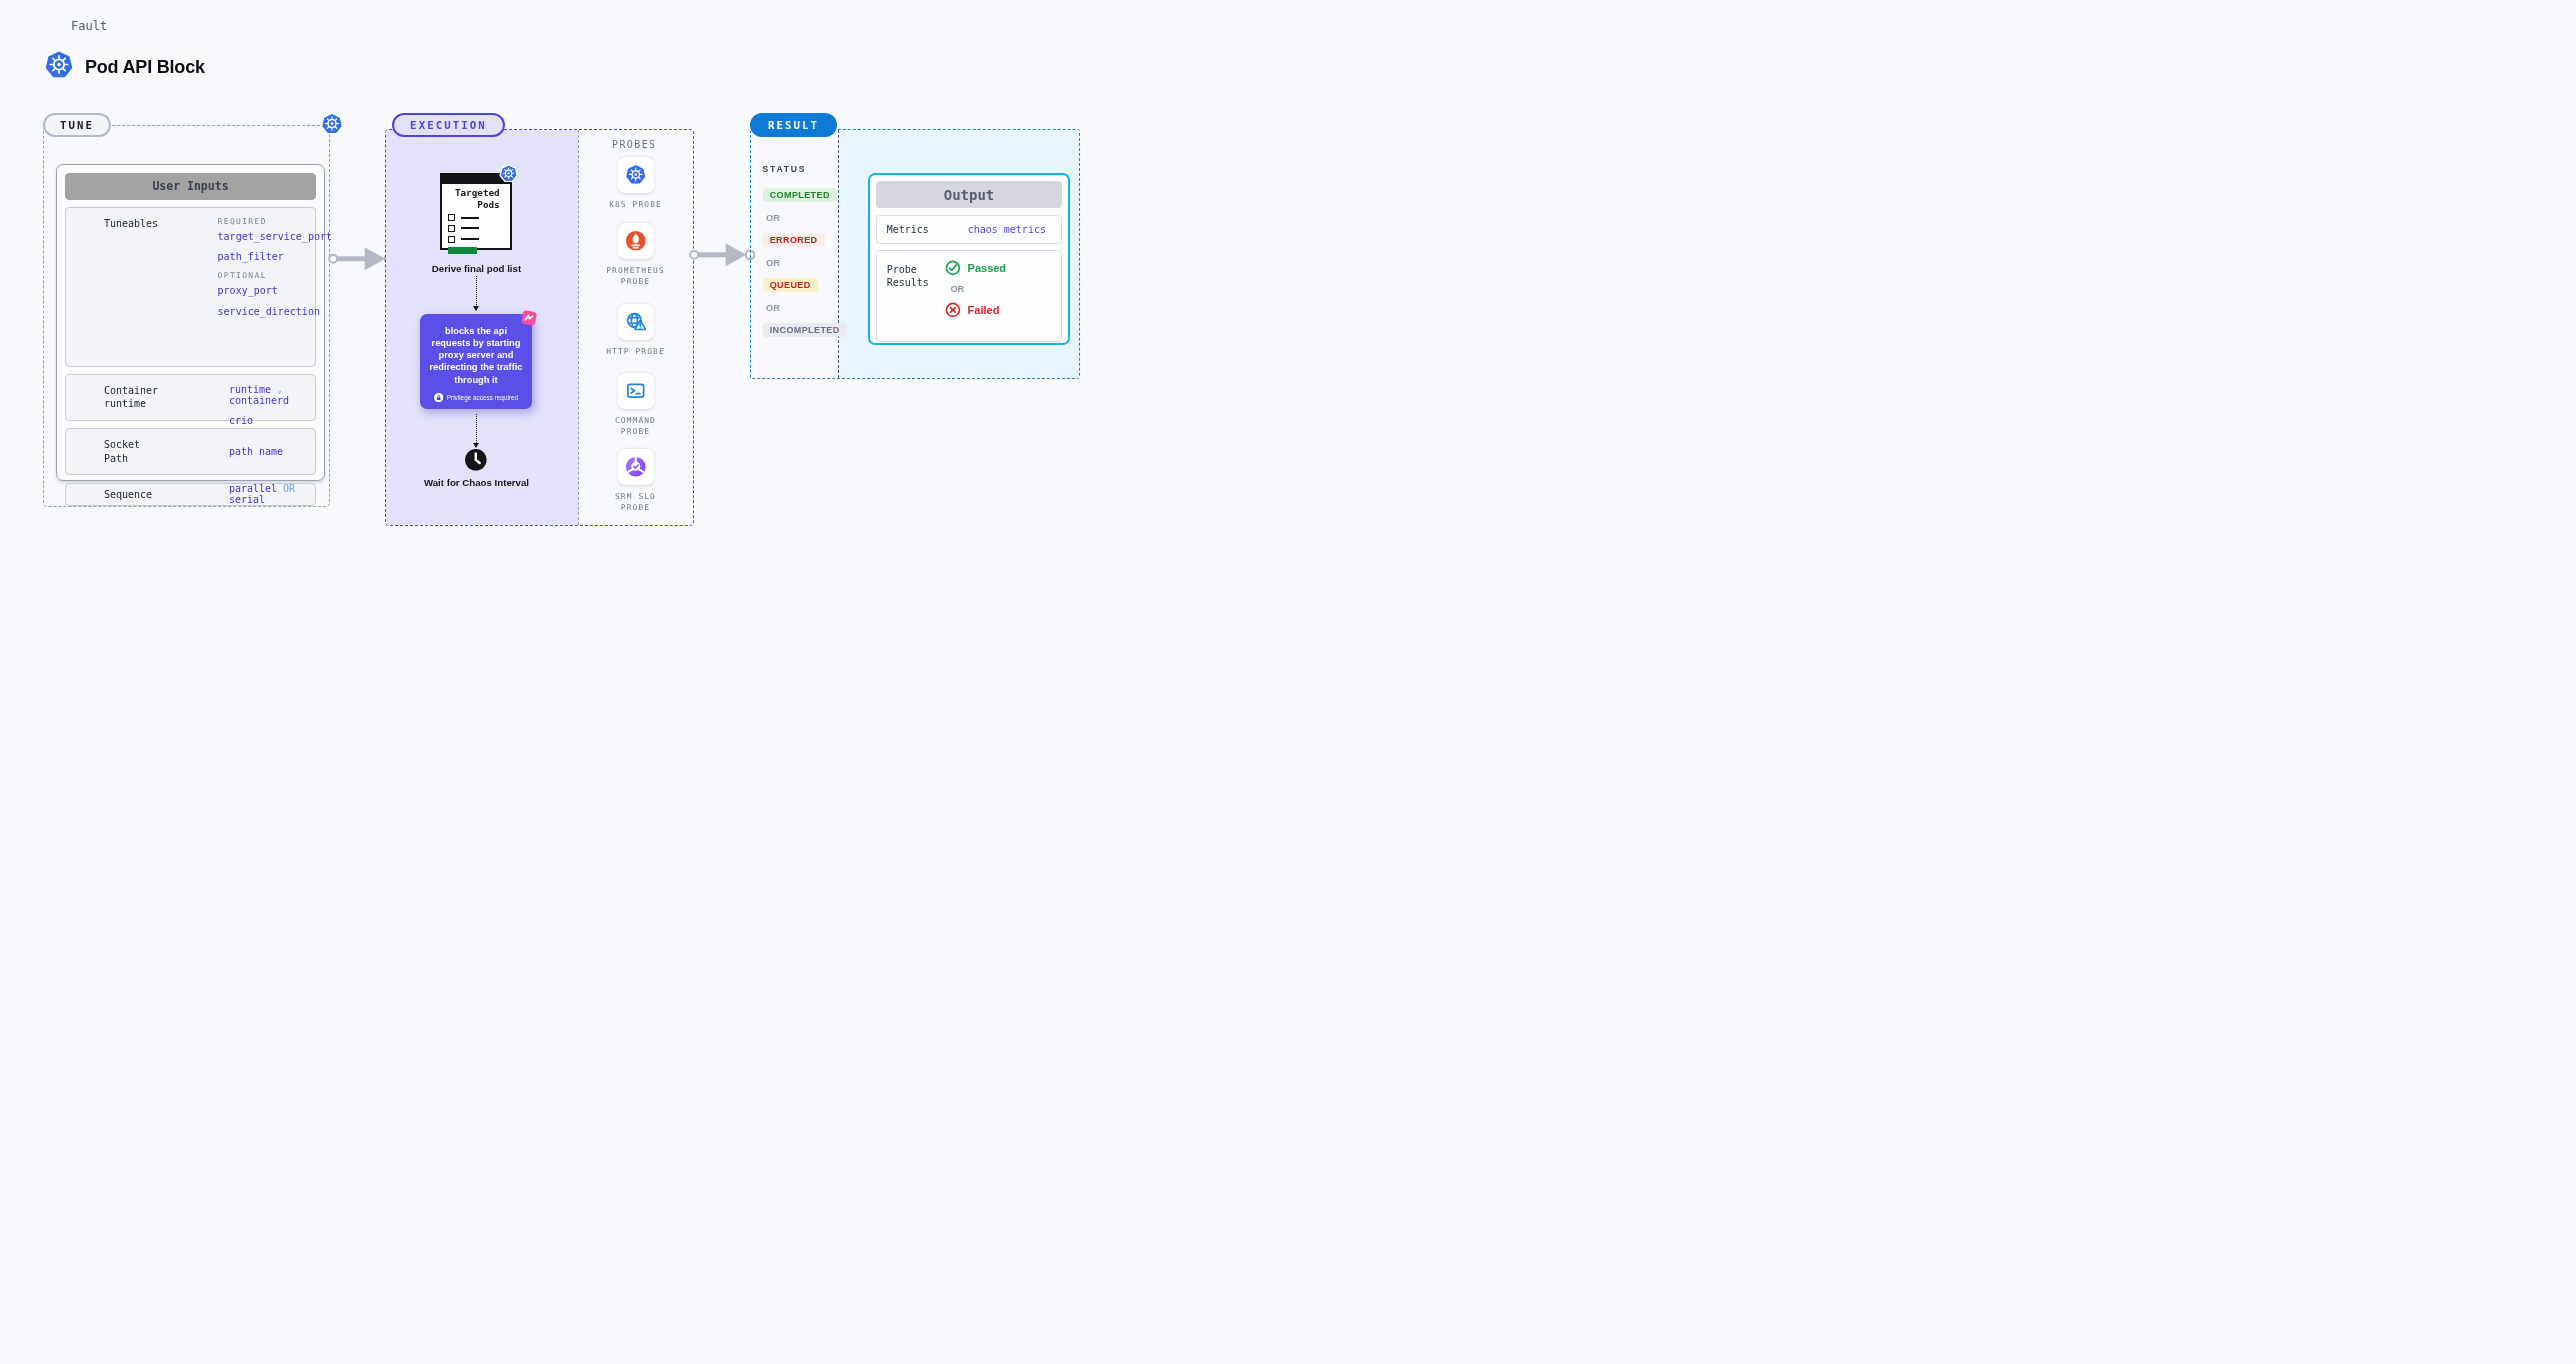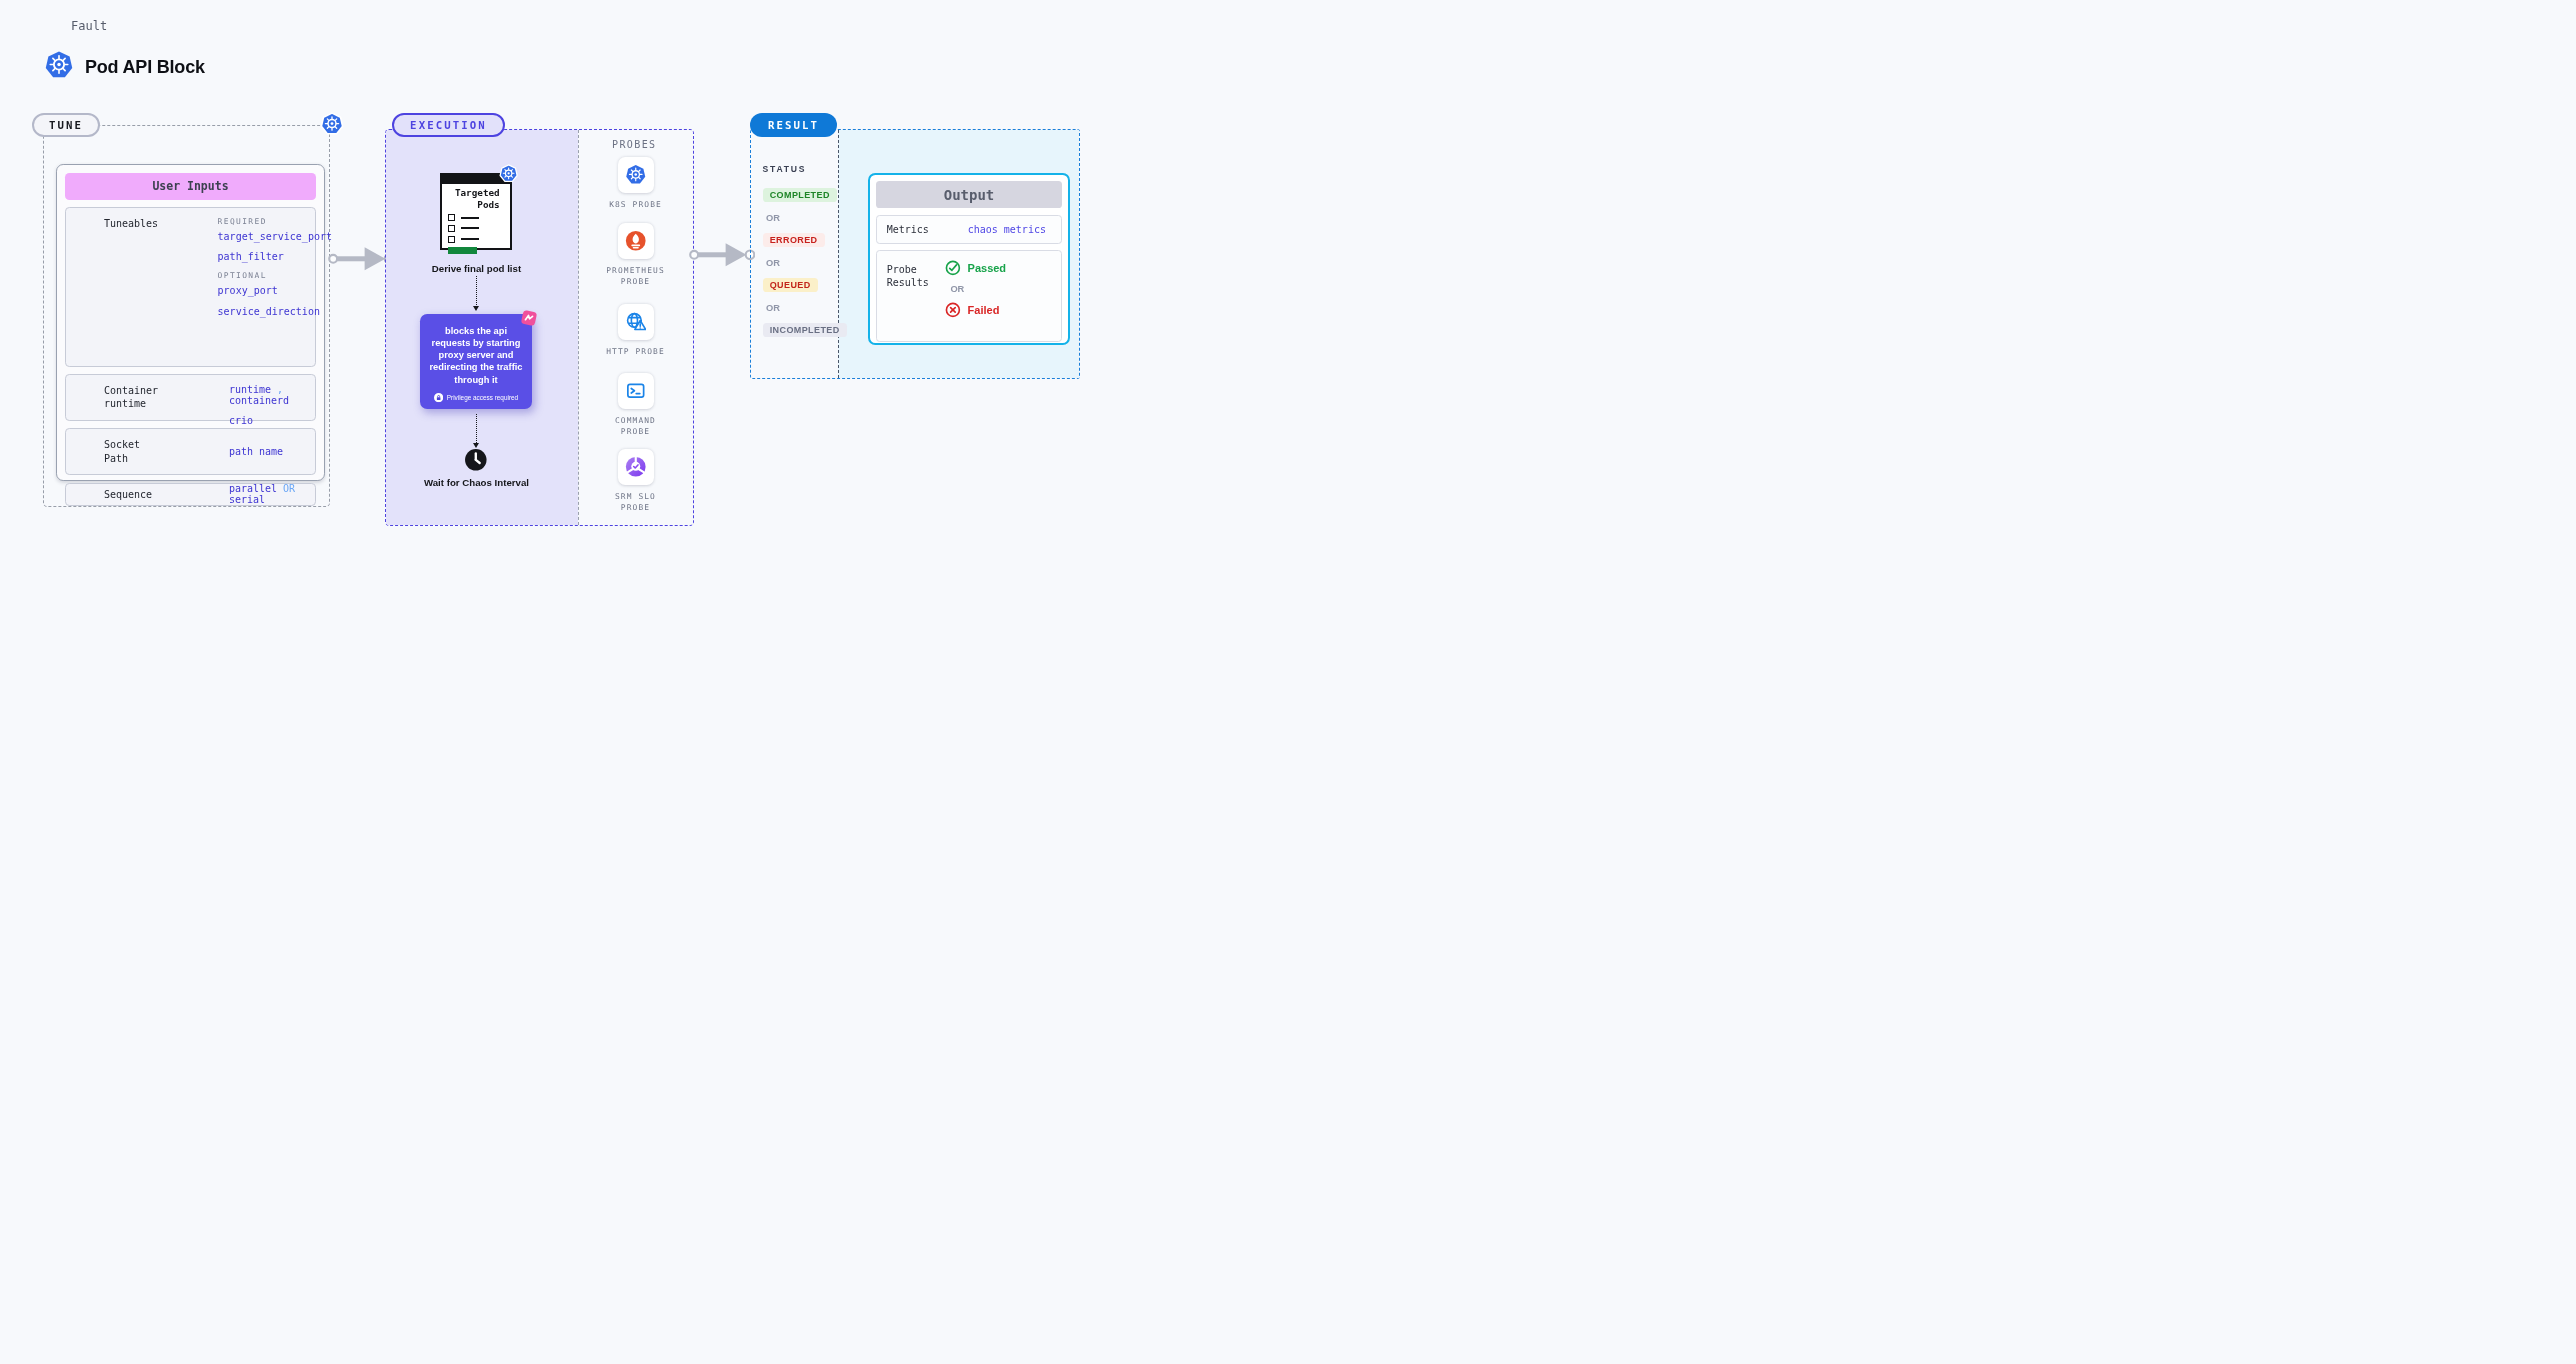--- a/index.html
+++ b/index.html
@@ -9,31 +9,31 @@
   .mono { font-family:"DejaVu Sans Mono", monospace;margin-left:28px; }
 
   
   .hdr-kicker { position:absolute; left:43px; top:19.3px; font-size:12px; color:#565c6b; }
   .hdr-k8s { position:absolute; left:44px; top:50px; }
   .hdr-title { position:absolute; left:85px; top:57px; font-size:18px; font-weight:bold; color:#0e1015; letter-spacing:-0.2px; }
 
   
   .pill { position:absolute; height:24px; border-radius:12px; display:flex; align-items:center; justify-content:center;
           font-family:"DejaVu Sans Mono", monospace; font-weight:bold; font-size:10.7px; letter-spacing:2.1px; z-index:5; }
-  .pill-tune { left:32px; top:113px; width:68px; background:#f4f5f9; border:2.1px solid #b4b8c9; color:#17191f; }
+  .pill-tune { left:43px; top:113px; width:68px; background:#f4f5f9; border:2.1px solid #b4b8c9; color:#17191f; }
   .pill-exec { left:392px; top:113px; width:113px; background:#e2e1fa; border:2.1px solid #4d43e0; color:#4d43e0; }
   .pill-result { left:750px; top:113px; width:87px; background:#0f79d7; border:none; color:#ffffff; }
 
   
   .tune-region { position:absolute; left:43px; top:125px; width:287px; height:382px;
                  border:1.4px dashed #989ea9; border-radius:4.3px; }
   .tune-k8s { position:absolute; left:320px; top:112px; z-index:6; }
   .panel { position:absolute; left:12px; top:38px; width:269px; height:317px; background:#fbfbfd;
            border:1.4px solid #99a1b0; border-radius:7.2px; box-shadow:0 1.4px 3.6px rgba(40,45,70,.16); }
-  .panel-header { margin:7.9px 7.9px 0 7.9px; height:27px; background:#f0abfc; border-radius:4.3px;
+  .panel-header { margin:7.9px 7.9px 0 7.9px; height:27px; background:#a3a3a3; border-radius:4.3px;
                   display:flex; align-items:center; justify-content:center;
                   font-size:11.5px; font-weight:bold; color:#3c4150; }
   .ui-row { margin:7.2px 7.9px 0 7.9px; background:#f3f4f9; border:1.1px solid #c7cbd7; border-radius:4.3px; display:flex; }
   .row-label { width:107px; padding:8.6px 31.5px 0 10px; font-size:10px; color:#23262f; line-height:1.35; }
   .row-values { flex:1; padding-top:8.6px; }
   .row-tuneables { height:160px; }
   .row-runtime  { height:47px; }
   .row-socket   { height:47px; align-items:center; }
   .row-socket .row-label { padding-top:0; }
   .row-socket .row-values { padding-top:0; }

